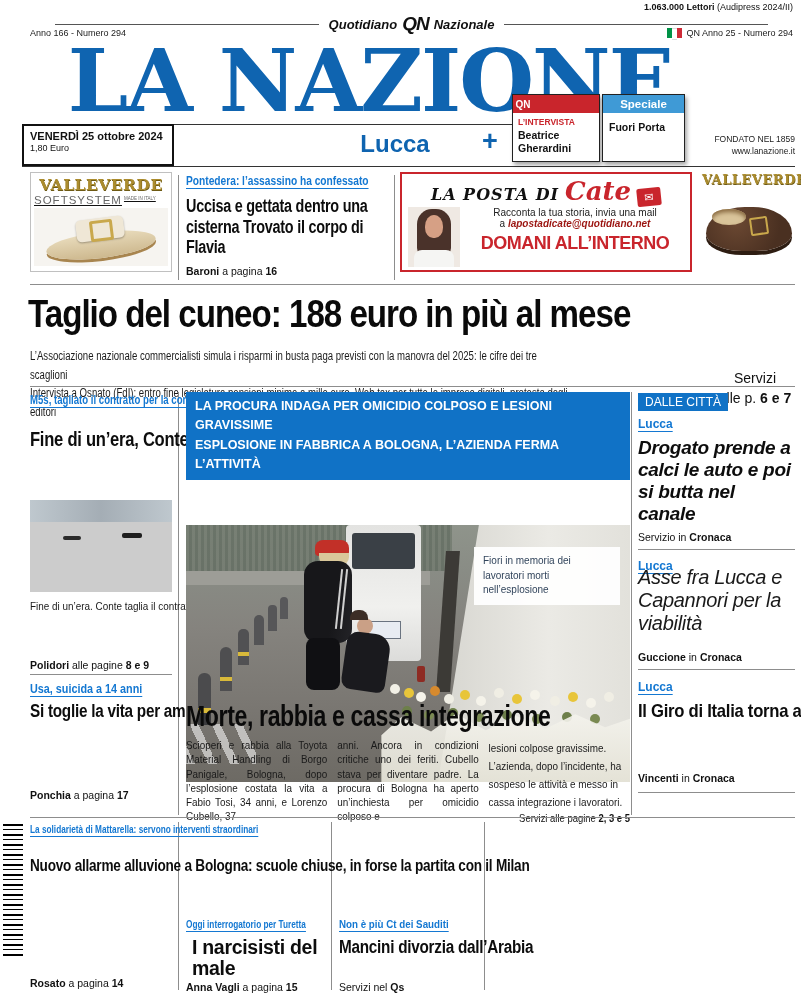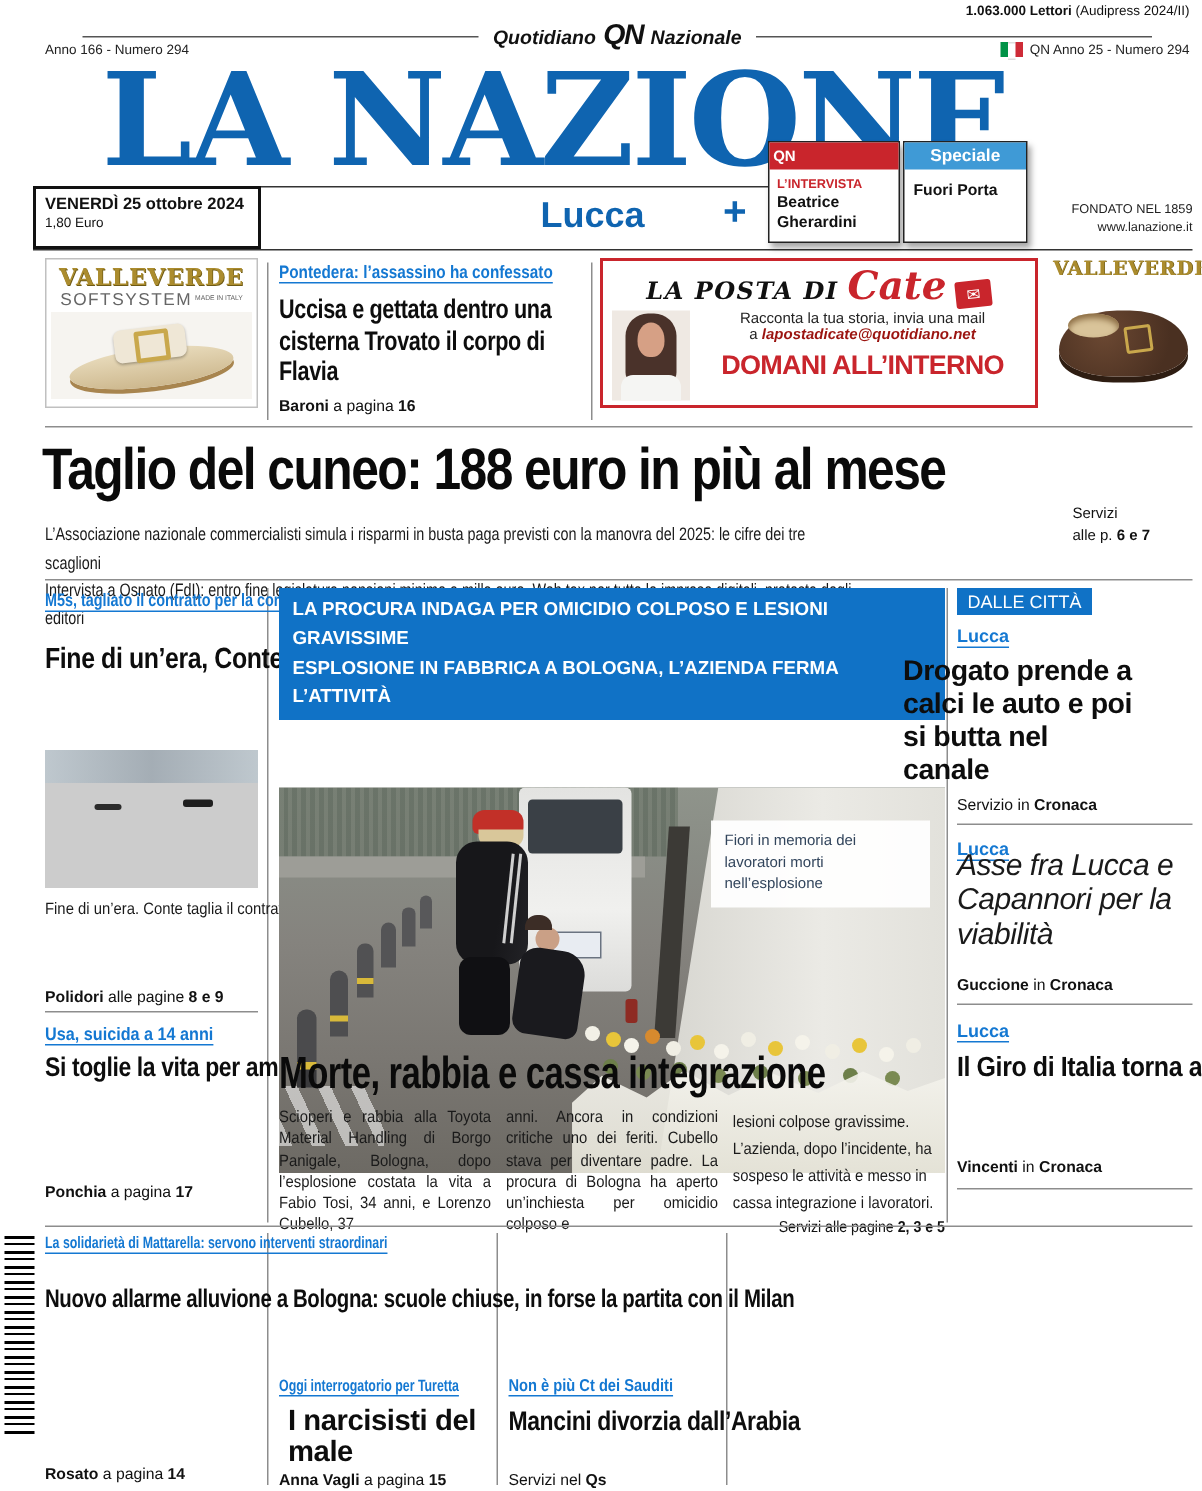--- a/index.html
+++ b/index.html
@@ -88,21 +88,21 @@
   <div class="abs" style="right:6px;top:134px;text-align:right;font-size:8.5px;line-height:1.4;color:#222;">
     <div>FONDATO NEL 1859</div>
     <div>www.lanazione.it</div>
   </div>
 
   <div class="abs vdiv" style="left:178px;top:175px;height:105px;"></div>
   <div class="abs vdiv" style="left:394px;top:175px;height:105px;"></div>
 
   <div class="abs" style="left:30px;top:172px;width:142px;height:100px;border:1px solid #c0c0c0;box-sizing:border-box;padding:2px 3px;">
     <div class="gold" style="font-size:15.5px;text-align:center;">VALLEVERDE</div>
-    <div style="display:flex;align-items:flex-start;justify-content:center;gap:2px;">
+    <div style="display:flex;align-items:flex-start;justify-content:flex-start;gap:2px;text-decoration:underline;">
       <span style="font-size:11.5px;color:#666;letter-spacing:1px;">SOFTSYSTEM</span>
       <span style="font-size:4.5px;color:#666;margin-top:2px;">MADE IN ITALY</span>
     </div>
     <div class="photo" style="height:58px;background:#f6f4f0;margin-top:2px;">
       <div class="abs" style="left:12px;top:24px;width:110px;height:26px;background:linear-gradient(180deg,#e9dcbd,#cdb88e);border-radius:50%;transform:rotate(-7deg);box-shadow:0 3px 0 #a8854f;"></div>
       <div class="abs" style="left:42px;top:10px;width:48px;height:22px;background:#efe7d6;border-radius:5px;transform:rotate(-7deg);box-shadow:0 1px 2px rgba(0,0,0,.3);"></div>
       <div class="abs" style="left:56px;top:12px;width:17px;height:15px;border:3px solid #c9a84c;border-radius:2px;transform:rotate(-7deg);"></div>
     </div>
   </div>
 
@@ -145,21 +145,21 @@
     </div>
   </div>
 
   <div class="abs hdiv" style="left:30px;top:284px;width:765px;"></div>
 
   <div class="abs lead-hl" style="left:28px;top:292px;">Taglio del cuneo: 188 euro in più al mese</div>
   <div class="abs cx80" style="left:30px;top:347px;width:675px;font-size:12px;line-height:1.55;color:#1a1a1a;">
     <div>L’Associazione nazionale commercialisti simula i risparmi in busta paga previsti con la manovra del 2025: le cifre dei tre scaglioni</div>
     <div>Intervista a Osnato (FdI): entro fine legislatura pensioni minime a mille euro. Web tax per tutte le imprese digitali, protesta degli editori</div>
   </div>
-  <div class="abs" style="right:6px;top:336px;width:80px;text-align:left;font-size:10px;line-height:1.45;">
+  <div class="abs" style="right:6px;top:368px;width:80px;text-align:center;font-size:14px;line-height:1.45;">
     <div>Servizi</div>
     <div><span>alle p. </span><span style="font-weight:700;">6 e 7</span></div>
   </div>
 
   <div class="abs hdiv" style="left:30px;top:386px;width:765px;"></div>
 
   <div class="abs vdiv" style="left:178px;top:392px;height:423px;"></div>
   <div class="abs vdiv" style="left:631px;top:392px;height:423px;"></div>
 
   <div class="abs kick cx80" style="left:30px;top:392px;">M5s, tagliato il contratto per la comunicazione</div>
@@ -246,21 +246,21 @@
         </div>
       </div>
     </div>
   </div>
 
   <div class="abs" style="left:638px;top:392px;width:157px;">
     <span style="display:inline-block;background:#1072c6;color:#fff;font-weight:400;font-size:12px;padding:2px 7px;">DALLE CITTÀ</span>
   </div>
 
   <div class="abs kick" style="left:638px;top:416px;">Lucca</div>
-  <div class="abs hl" style="left:602px;top:437px;width:157px;font-size:19px;line-height:1.16;">Drogato prende a calci le auto e poi si butta nel canale</div>
+  <div class="abs hl" style="left:638px;top:437px;width:157px;font-size:19px;line-height:1.16;font-style:italic;">Drogato prende a calci le auto e poi si butta nel canale</div>
   <div class="abs by" style="left:638px;top:531px;">
     <span class="bb"></span><span>Servizio in </span><span class="bb">Cronaca</span>
   </div>
   <div class="abs hdiv" style="left:638px;top:549px;width:157px;"></div>
 
   <div class="abs kick" style="left:638px;top:558px;">Lucca</div>
   <div class="abs" style="left:638px;top:566px;width:157px;font-size:20px;line-height:1.16;font-weight:400;color:#1a1a1a;letter-spacing:-0.3px;font-style:italic;">Asse fra Lucca e Capannori per la viabilità</div>
   <div class="abs by" style="left:638px;top:651px;">
     <span class="bb">Guccione</span><span> in </span><span class="bb">Cronaca</span>
   </div>

